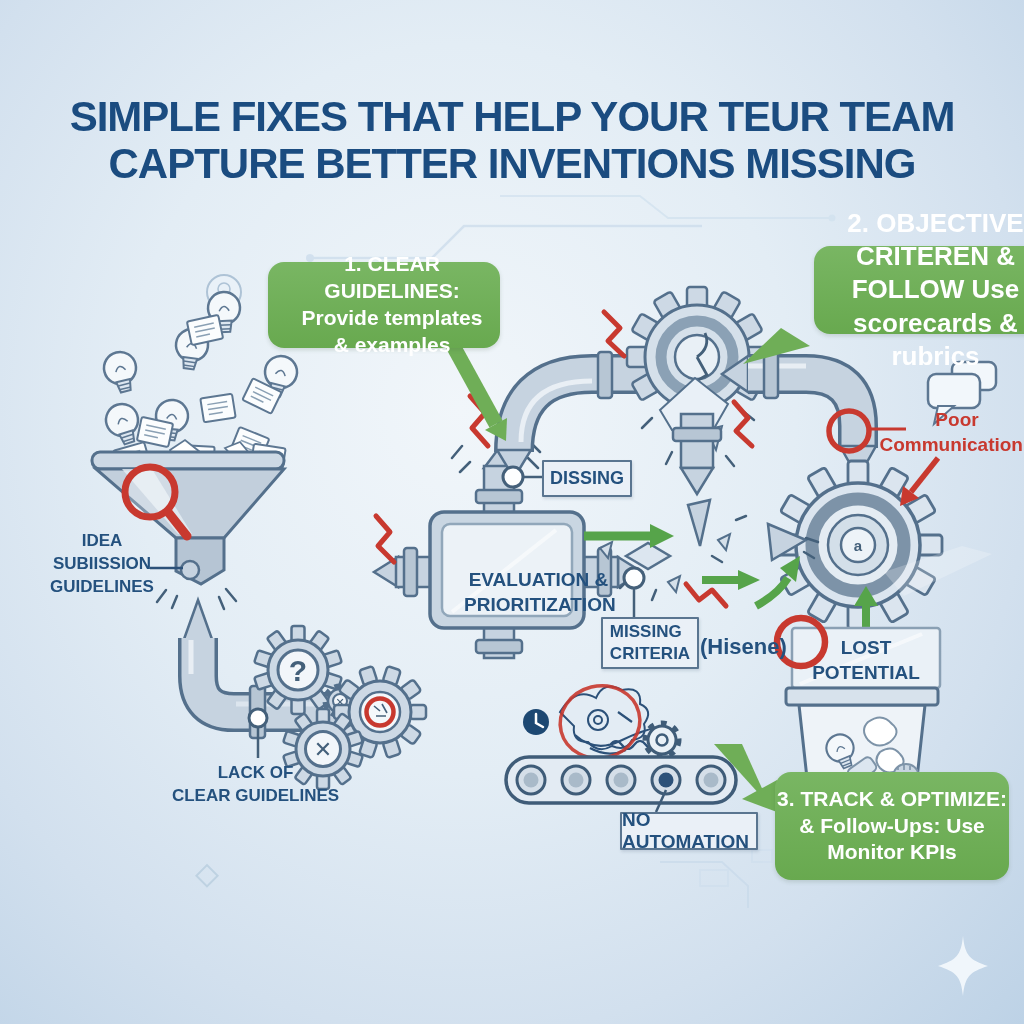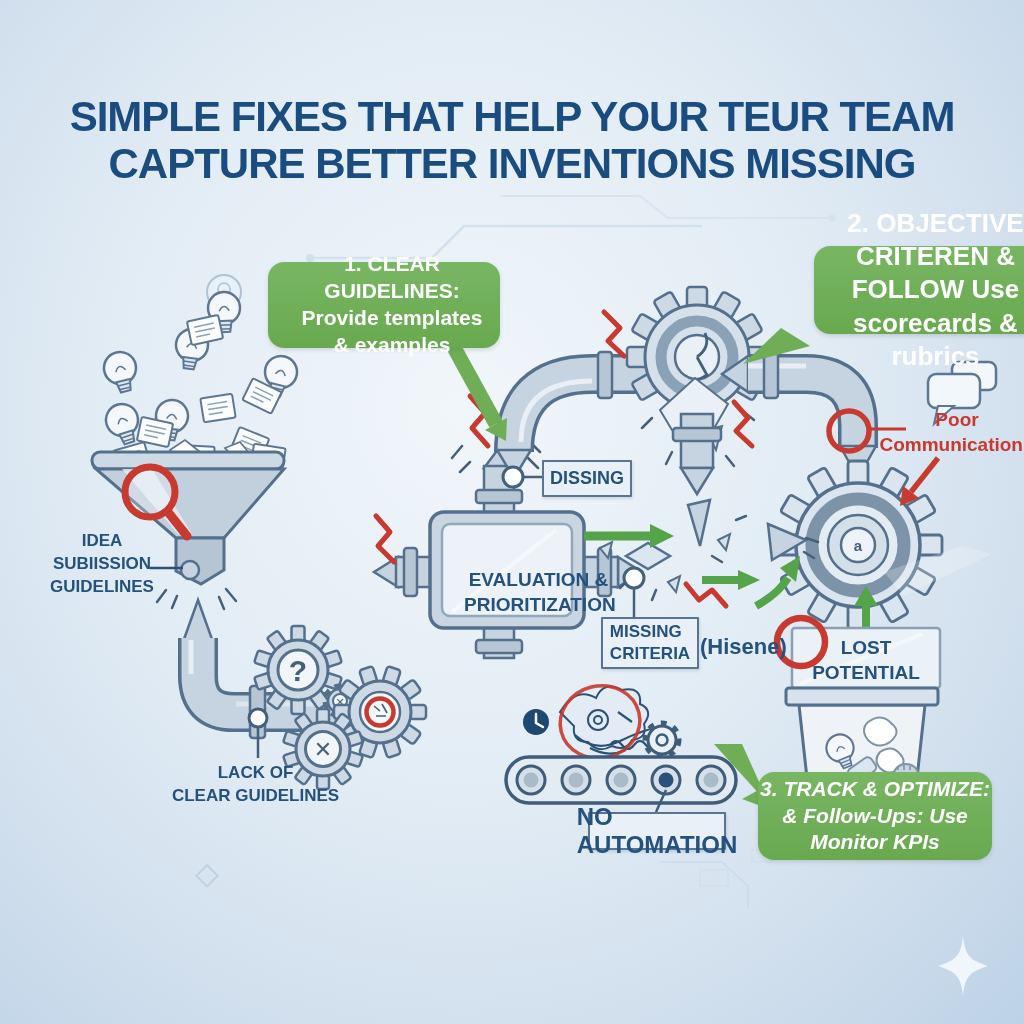--- a/index.html
+++ b/index.html
@@ -355,38 +355,38 @@
 
 <div class="txt gbox" style="left:268px;top:262px;width:216px;height:86px;font-size:21px;padding-left:16px;">1. CLEAR GUIDELINES:
 Provide templates
 &amp; examples</div>
 
 <div class="txt gbox" style="left:814px;top:246px;width:243px;height:88px;font-size:26px;">2. OBJECTIVE
 CRITEREN &amp; FOLLOW Use
 scorecards &amp; rubrics</div>
 
 
-<div class="txt gbox" style="left:758px;top:772px;width:234px;height:88px;font-size:21px;font-style:italic;">3. TRACK &amp; OPTIMIZE:
+<div class="txt gbox" style="left:775px;top:772px;width:234px;height:108px;font-size:21px;">3. TRACK &amp; OPTIMIZE:
 &amp; Follow-Ups: Use
 Monitor KPIs</div>
 
 <div class="txt lblbox" style="left:542px;top:460px;width:86px;height:33px;font-size:18px;">DISSING</div>
 
 <div class="txt navylbl" style="left:432px;top:568px;width:149px;font-size:19px;line-height:1.3;margin-left:32px;">EVALUATION &amp;
 PRIORITIZATION</div>
 
 <div class="txt lblbox" style="left:601px;top:617px;width:94px;height:48px;font-size:17px;line-height:1.3;">MISSING
 CRITERIA</div>
 
 <div class="txt navylbl" style="left:700px;top:632px;width:110px;font-size:22px;text-align:left;">(Hisene)</div>
 
 <div class="txt navylbl" style="left:793px;top:636px;width:146px;font-size:19px;line-height:1.3;">LOST
 POTENTIAL</div>
 
-<div class="txt lblbox" style="left:588px;top:812px;width:134px;height:34px;font-size:24px;">NO AUTOMATION</div>
+<div class="txt lblbox" style="left:620px;top:812px;width:134px;height:34px;font-size:19px;">NO AUTOMATION</div>
 
 <div class="txt navylbl" style="left:32px;top:530px;width:140px;font-size:17px;">IDEA
 SUBIISSION
 GUIDELINES</div>
 
 <div class="txt navylbl" style="left:163px;top:762px;width:185px;font-size:17px;">LACK OF
 CLEAR GUIDELINES</div>
 
 <div class="txt redlbl" style="left:878px;top:408px;width:158px;font-size:19px;text-align:center;">Poor
 Communication?</div>

